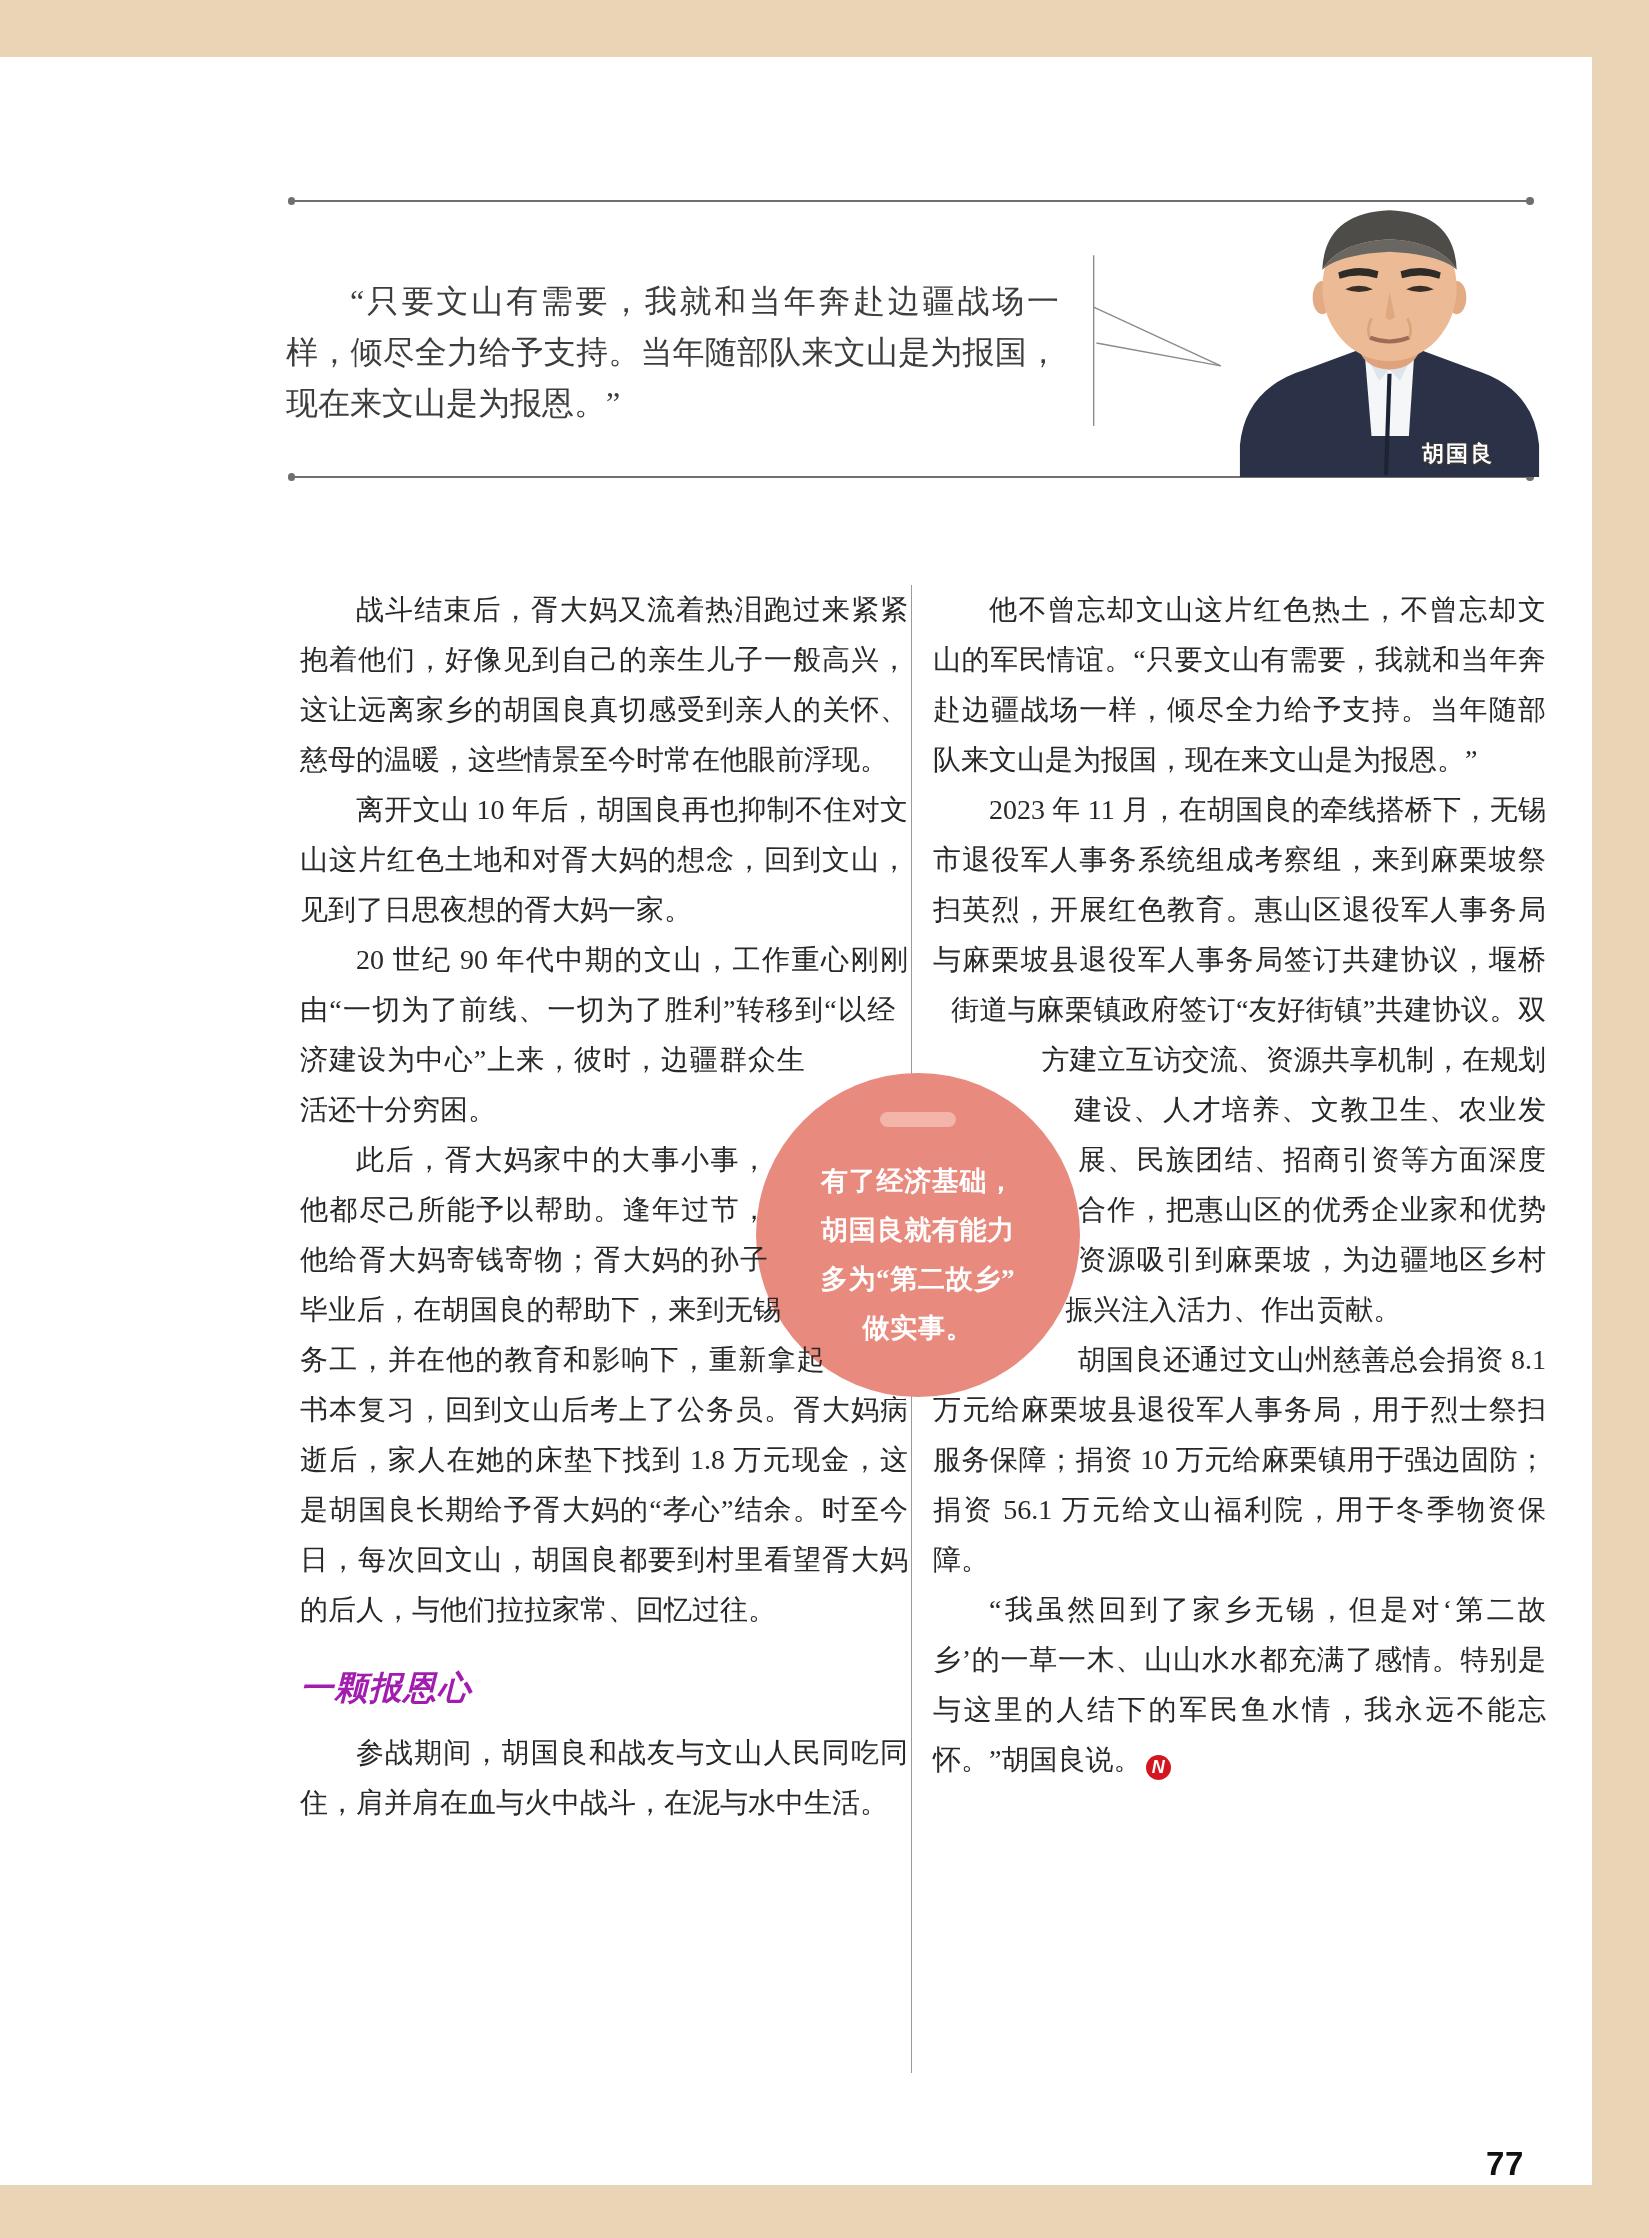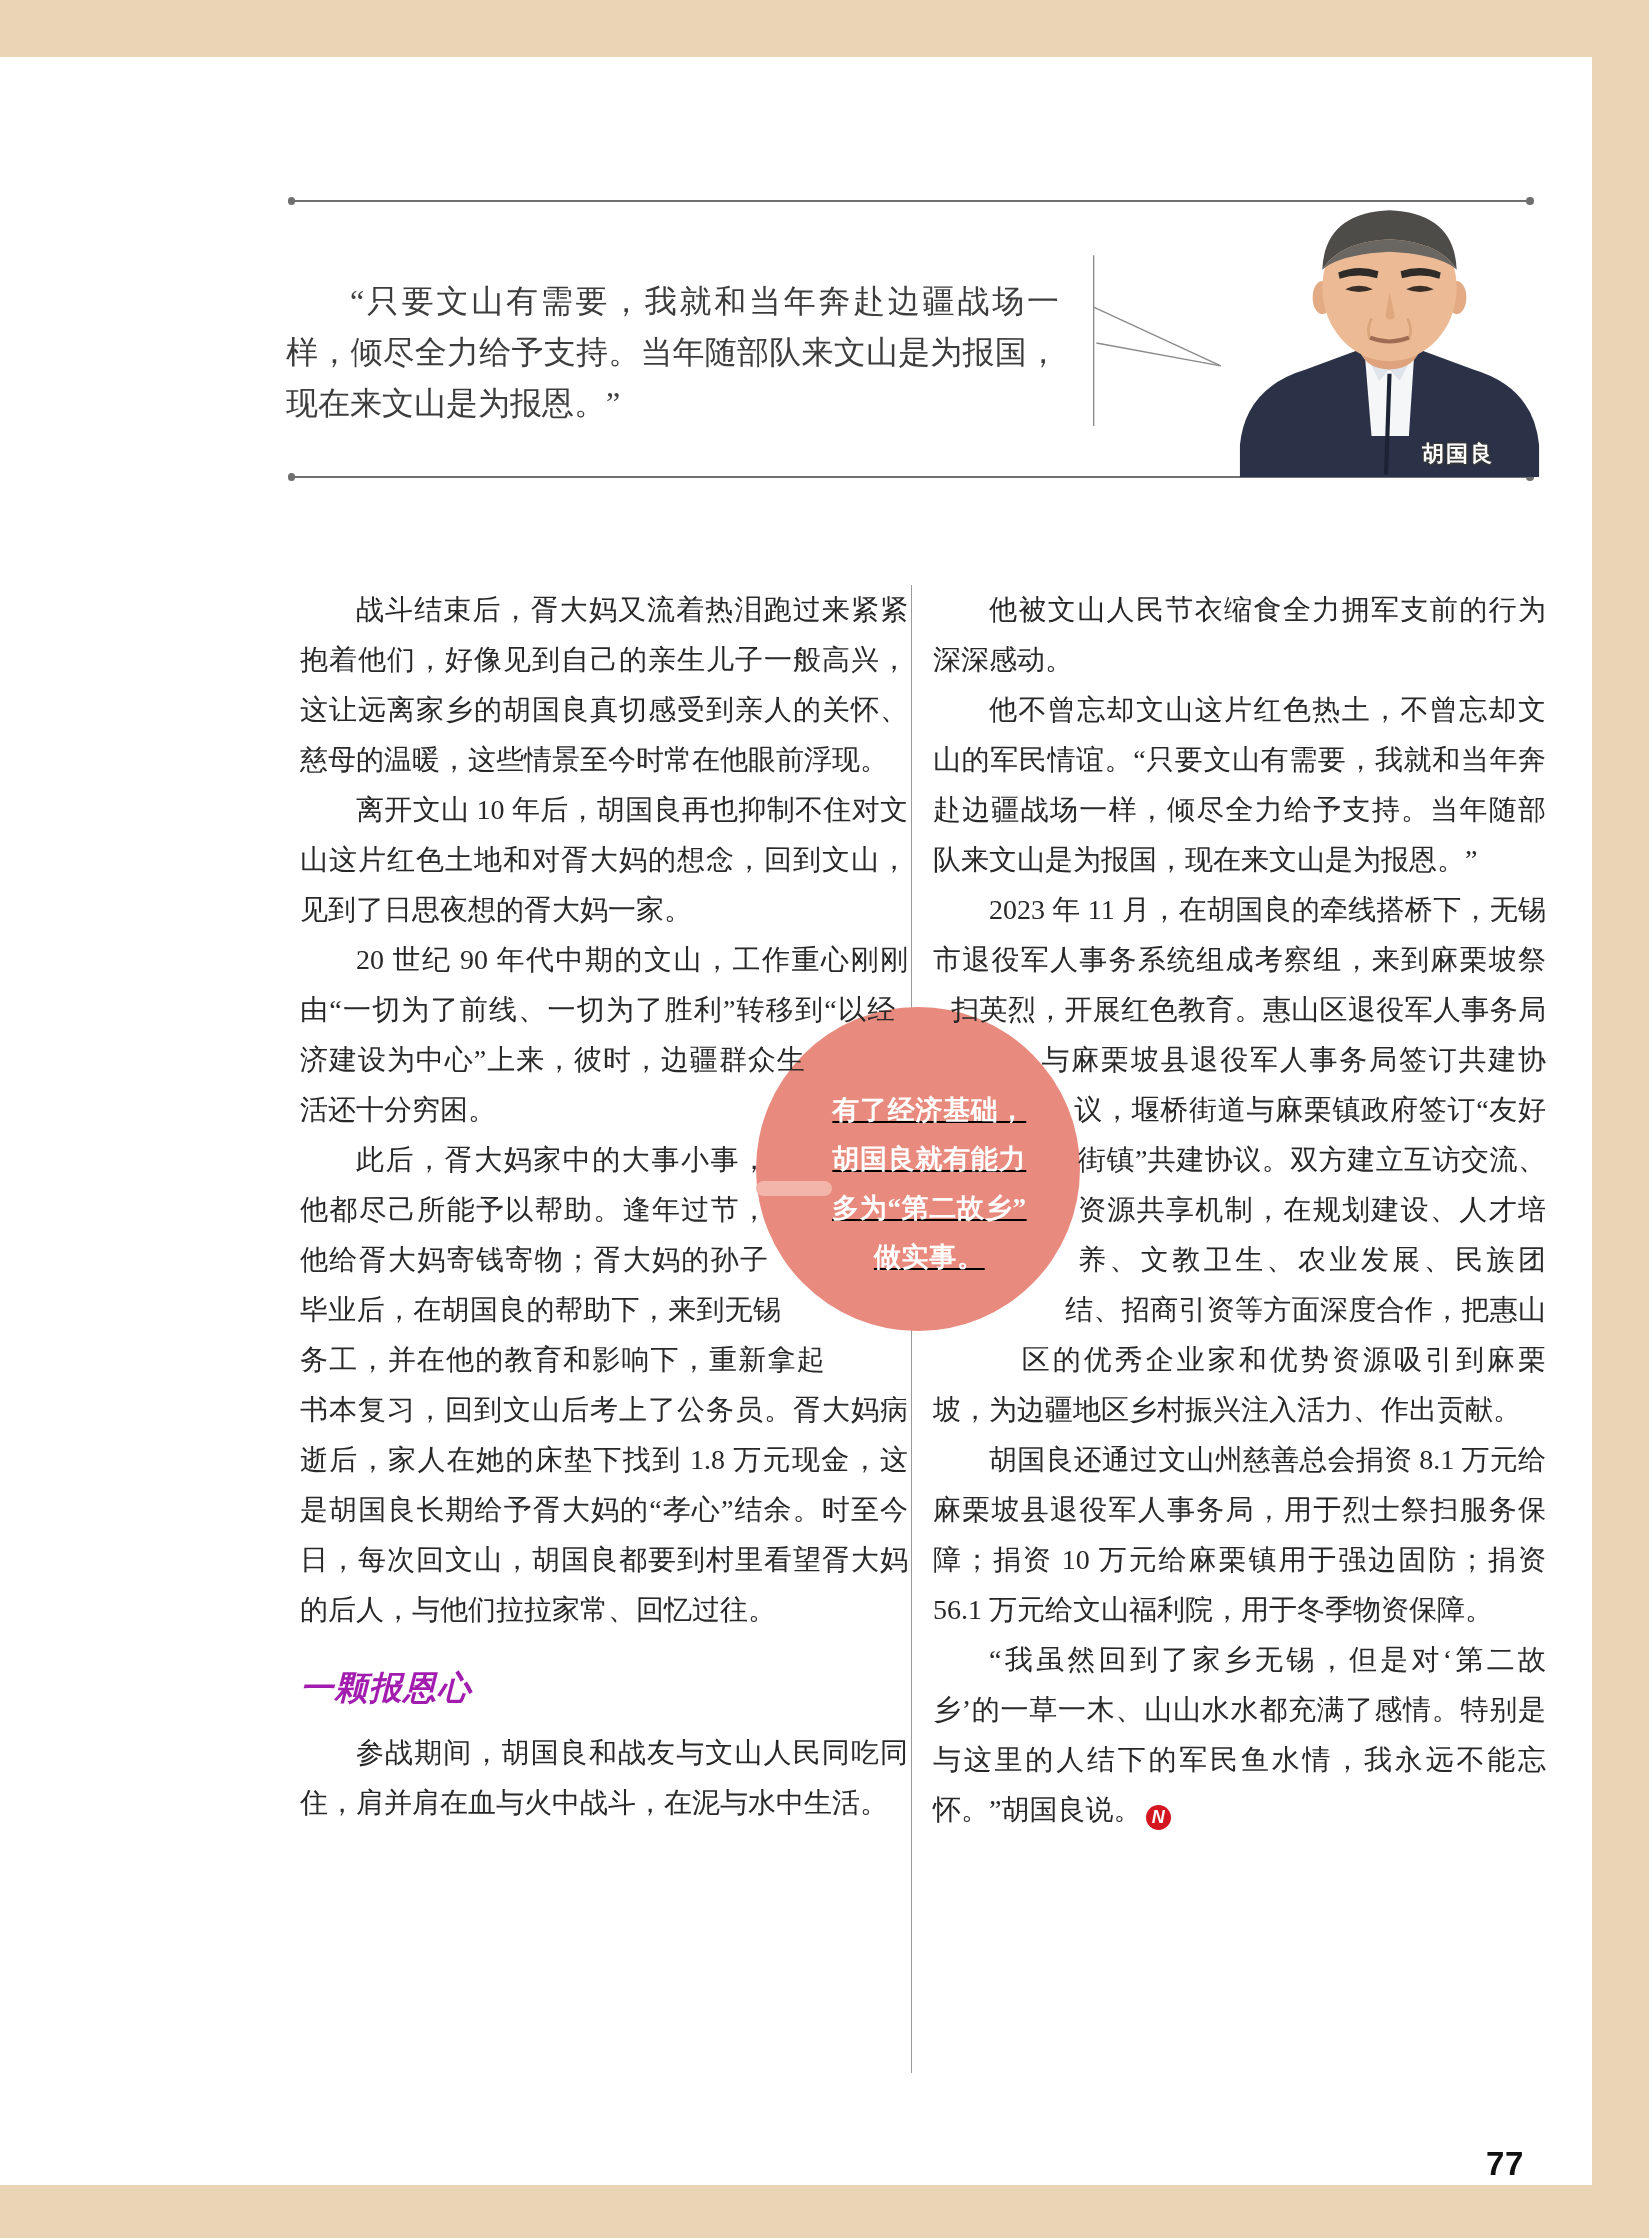--- a/index.html
+++ b/index.html
@@ -45,22 +45,22 @@
   .spacer-left{float:right;width:140px;height:324px;margin-top:454px;
        shape-outside:circle(165px at 160px 616px);shape-margin:4.2px;}
   .spacer-right{float:left;width:145px;height:324px;margin-top:454px;
        shape-outside:circle(165px at -14.6px 616px);shape-margin:4.2px;}
 
   .section-heading{font-family:"Liberation Sans",sans-serif;font-weight:bold;font-size:33px;
        line-height:42px;color:#a21caf;letter-spacing:1.4px;margin:32px 0 19.4px 0 !important;
        text-indent:0 !important;text-align:left;font-style:italic;}
 
   
-  .pull-circle{position:absolute;left:756px;top:1007px;width:324px;height:324px;border-radius:50%;
-       background:#e98a7e;z-index:2;display:flex;flex-direction:row;align-items:center;text-decoration:underline;}
+  .pull-circle{position:absolute;left:756px;top:1073px;width:324px;height:324px;border-radius:50%;
+       background:#e98a7e;z-index:2;display:flex;flex-direction:column;align-items:center;}
   .circle-dash{width:76px;height:14.6px;border-radius:7.6px;background:#f3b4aa;margin-top:39px;}
   .circle-text{margin-top:30.5px;text-align:center;font-weight:bold;font-size:27px;line-height:49px;
        color:#ffffff;letter-spacing:0.7px;}
   .circle-text span{display:block;}
 
   
   .end-mark{display:inline-block;width:25px;height:25px;border-radius:50%;background:#d41620;
        color:#ffffff;font-family:"Liberation Sans",sans-serif;font-weight:bold;font-style:italic;
        font-size:18px;text-align:center;line-height:25px;vertical-align:-3.5px;text-indent:0;
        margin-left:4.2px;}
@@ -138,21 +138,20 @@
   <p>战斗结束后，胥大妈又流着热泪跑过来紧紧抱着他们，好像见到自己的亲生儿子一般高兴，这让远离家乡的胡国良真切感受到亲人的关怀、慈母的温暖，这些情景至今时常在他眼前浮现。</p>
   <p>离开文山 10 年后，胡国良再也抑制不住对文山这片红色土地和对胥大妈的想念，回到文山，见到了日思夜想的胥大妈一家。</p>
   <p>20 世纪 90 年代中期的文山，工作重心刚刚由“一切为了前线、一切为了胜利”转移到“以经济建设为中心”上来，彼时，边疆群众生活还十分穷困。</p>
   <p>此后，胥大妈家中的大事小事，他都尽己所能予以帮助。逢年过节，他给胥大妈寄钱寄物；胥大妈的孙子毕业后，在胡国良的帮助下，来到无锡务工，并在他的教育和影响下，重新拿起书本复习，回到文山后考上了公务员。胥大妈病逝后，家人在她的床垫下找到 1.8 万元现金，这是胡国良长期给予胥大妈的“孝心”结余。时至今日，每次回文山，胡国良都要到村里看望胥大妈的后人，与他们拉拉家常、回忆过往。</p>
   <p class="section-heading">一颗报恩心</p>
   <p>参战期间，胡国良和战友与文山人民同吃同住，肩并肩在血与火中战斗，在泥与水中生活。</p>
 </div>
 
 <div class="col col-right">
   <div class="spacer-right"></div>
-  <p>他被文山人民节衣缩食全力拥军支前的行为深深感动。</p>
   <p>他不曾忘却文山这片红色热土，不曾忘却文山的军民情谊。“只要文山有需要，我就和当年奔赴边疆战场一样，倾尽全力给予支持。当年随部队来文山是为报国，现在来文山是为报恩。”</p>
   <p>2023 年 11 月，在胡国良的牵线搭桥下，无锡市退役军人事务系统组成考察组，来到麻栗坡祭扫英烈，开展红色教育。惠山区退役军人事务局与麻栗坡县退役军人事务局签订共建协议，堰桥街道与麻栗镇政府签订“友好街镇”共建协议。双方建立互访交流、资源共享机制，在规划建设、人才培养、文教卫生、农业发展、民族团结、招商引资等方面深度合作，把惠山区的优秀企业家和优势资源吸引到麻栗坡，为边疆地区乡村振兴注入活力、作出贡献。</p>
   <p>胡国良还通过文山州慈善总会捐资 8.1 万元给麻栗坡县退役军人事务局，用于烈士祭扫服务保障；捐资 10 万元给麻栗镇用于强边固防；捐资 56.1 万元给文山福利院，用于冬季物资保障。</p>
   <p><span>“我虽然回到了家乡无锡，但是对‘第二故乡’的一草一木、山山水水都充满了感情。特别是与这里的人结下的军民鱼水情，我永远不能忘怀。”胡国良说。</span><span class="end-mark">N</span></p>
 </div>
 
 <div class="page-number">77</div>
 
 
 </body></html>

